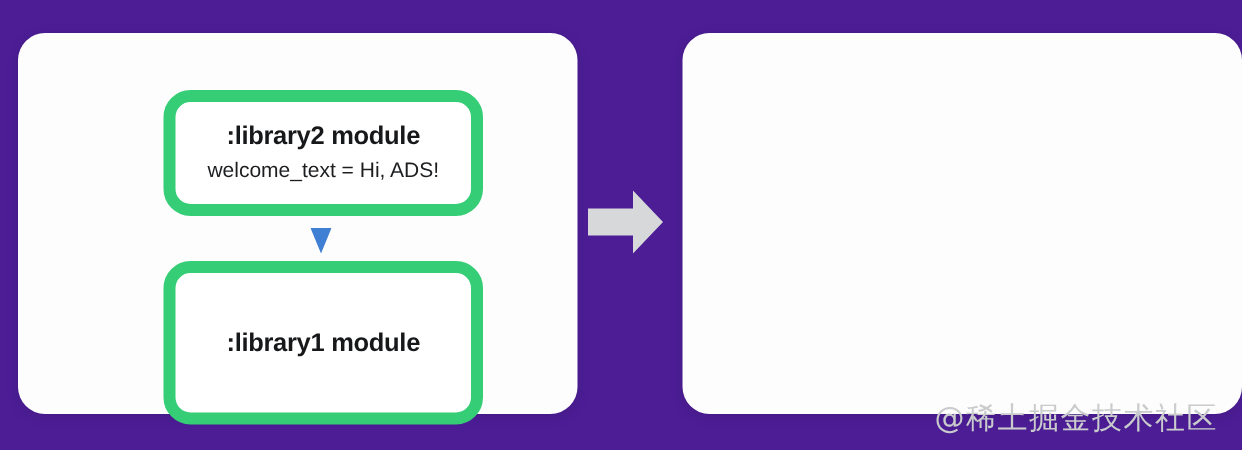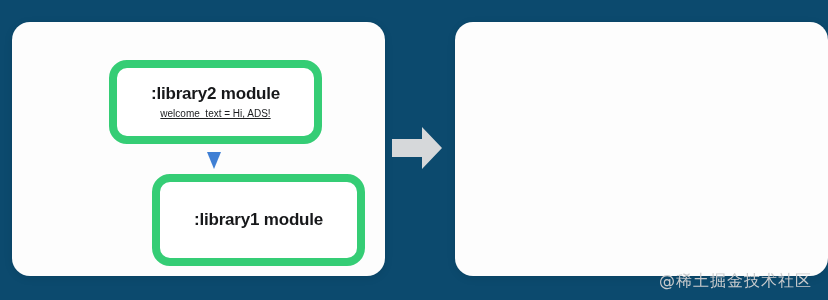--- a/index.html
+++ b/index.html
@@ -12,21 +12,21 @@
     height: 300px;
     position: relative;
     overflow: hidden;
     font-family: "Liberation Sans", "DejaVu Sans", sans-serif;
     -webkit-font-smoothing: antialiased;
   }
 
   .stage {
     position: absolute;
     inset: 0;
-    background: #0c4a6e;
+    background: #4c1d95;
   }
 
   
   .panel {
     position: absolute;
     background: #fdfdfd;
     border-radius: 18px;
     box-shadow: 0 2px 10px rgba(0,0,0,0.08),
                 0 0 0 1px rgba(0,0,0,0.015);
   }
@@ -53,32 +53,31 @@
 
   .node-title {
     font-size: 17px;
     font-weight: 700;
     color: #17181a;
     letter-spacing: -0.2px;
     line-height: 1.25;
     white-space: nowrap;
   }
   .node-line {
-    font-size: 10px;
+    font-size: 14px;
     font-weight: 400;
     color: #1d1e20;
     line-height: 1.42;
     white-space: nowrap;
-    text-decoration: underline;
   }
   .node-title + .node-line { margin-top: 3px; }
 
   
   .n-lib2 { left: 97px;  top: 38px;  width: 213px; height: 84px; }
-  .n-lib1 { left: 97px;  top: 152px; width: 213px; height: 92px; margin-left: 43px; }
+  .n-lib1 { left: 97px;  top: 152px; width: 213px; height: 109px; }
 
   
   .connector {
     position: absolute;
     left: 195px;
     top: 130px;
     width: 14px;
     height: 17px;
   }
   .connector svg { display: block; }
@@ -91,21 +90,21 @@
     width: 50px;
     height: 42px;
   }
   .flow-arrow svg { display: block; }
 
   
   .watermark {
     position: absolute;
     right: 16px;
     bottom: 8px;
-    font-size: 16px;
+    font-size: 20px;
     color: #c9cbcd;
     letter-spacing: 1px;
     font-family: "DejaVu Sans", "Liberation Sans", sans-serif;
     white-space: nowrap;
     user-select: none;
   }
 </style>
 </head>
 <body>
 

